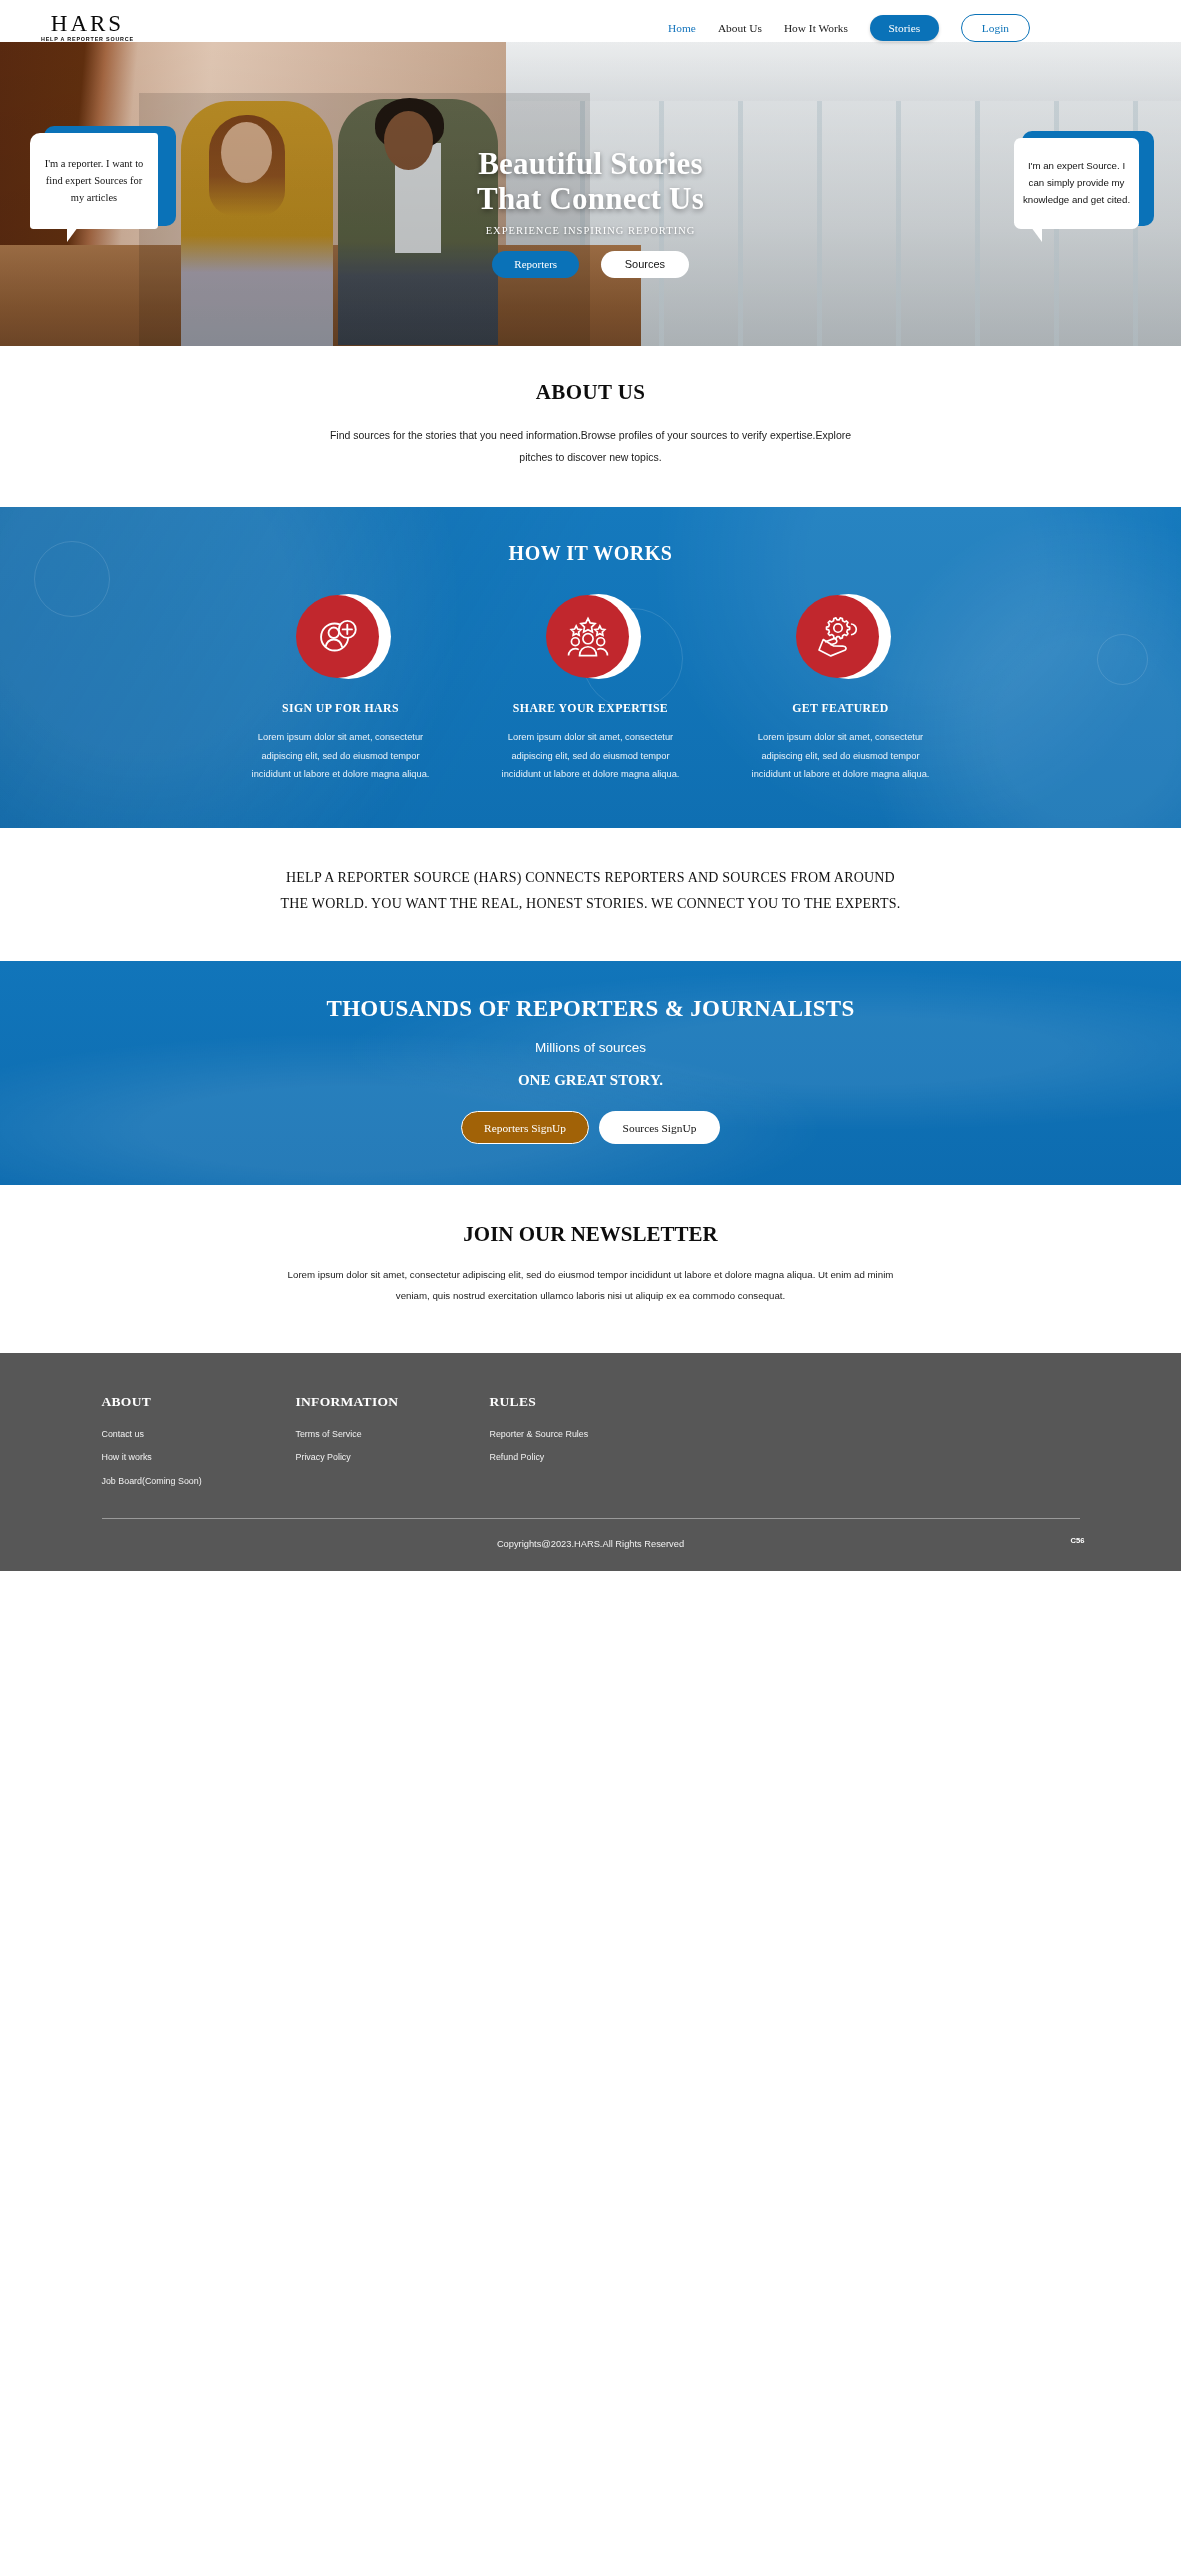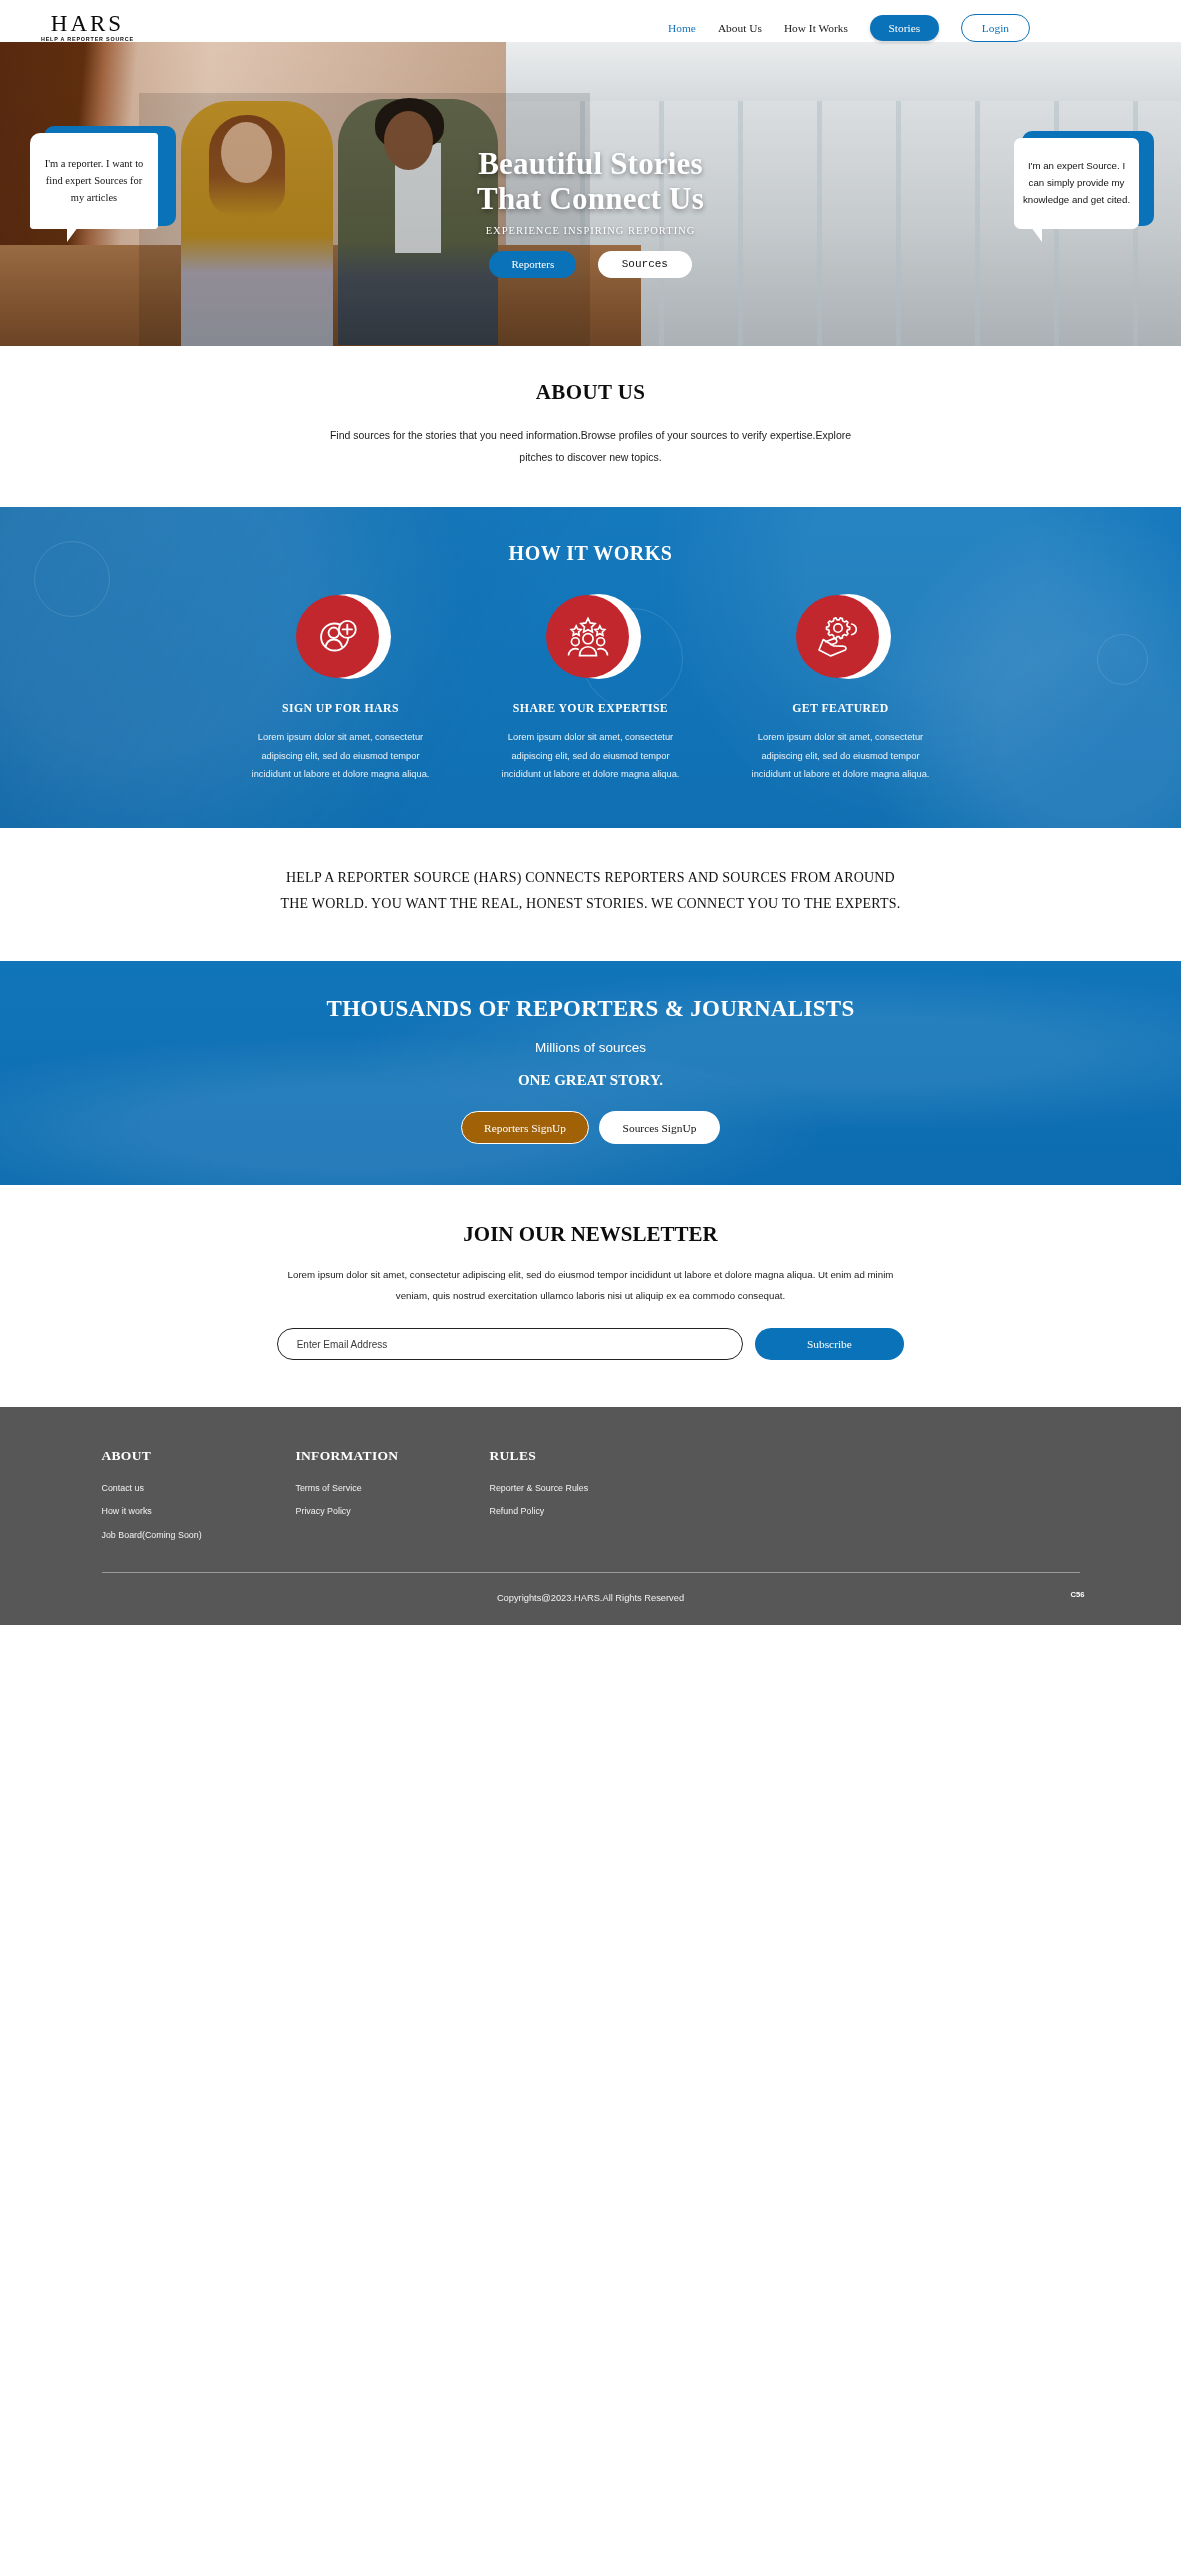--- a/index.html
+++ b/index.html
@@ -179,21 +179,21 @@
     margin-top: 8.4px;
     text-shadow: 0 0.8px 3.4px rgba(0,0,0,0.45);
   }
   .hero-buttons { display:flex; gap: 22px; margin-top: 15px; }
   .btn-reporters {
     background:#0a72b8; color:#fff; border:none; border-radius:13.5px;
     padding: 7.6px 22px; font-family:"Liberation Serif", serif; font-size:11px; cursor:pointer;
   }
   .btn-sources {
     background:#ffffff; color:#141414; border:none; border-radius:13.5px;
-    padding: 7.6px 23.6px; font-family:Liberation Mono, monospace; font-size:11px; cursor:pointer;
+    padding: 7.6px 23.6px; font-family:Liberation Sans, sans-serif; font-size:11px; cursor:pointer;
   }
 
   
   .bubble { position: absolute; z-index: 12; }
   .bubble-shadow {
     position:absolute; background:#0a72b8; border-radius: 8.4px;
   }
   .bubble-box {
     position:absolute; background:#ffffff;
     display:flex; align-items:center; justify-content:center; text-align:center;
@@ -536,24 +536,20 @@
     <div class="cta-buttons">
       <button class="btn-rep-signup">Reporters SignUp</button>
       <button class="btn-src-signup">Sources SignUp</button>
     </div>
   </div>
 </section>
 
 <section class="news">
   <h2 class="news-title">JOIN OUR NEWSLETTER</h2>
   <p class="news-text">Lorem ipsum dolor sit amet, consectetur adipiscing elit, sed do eiusmod tempor incididunt ut labore et dolore magna aliqua. Ut enim ad minim veniam, quis nostrud exercitation ullamco laboris nisi ut aliquip ex ea commodo consequat.</p>
-  <div class="news-form">
-    <input class="news-input" type="text" placeholder="Enter Email Address" style="">
-    <button class="btn-subscribe">Subscribe</button>
-  </div>
 </section>
 
 <footer class="footer">
   <div class="footer-cols">
 
     <div class="fcol">
       <div class="fcol-title">ABOUT</div>
       <a class="fcol-link">Contact us</a>
       <a class="fcol-link">How it works</a>
       <a class="fcol-link">Job Board(Coming Soon)</a>

